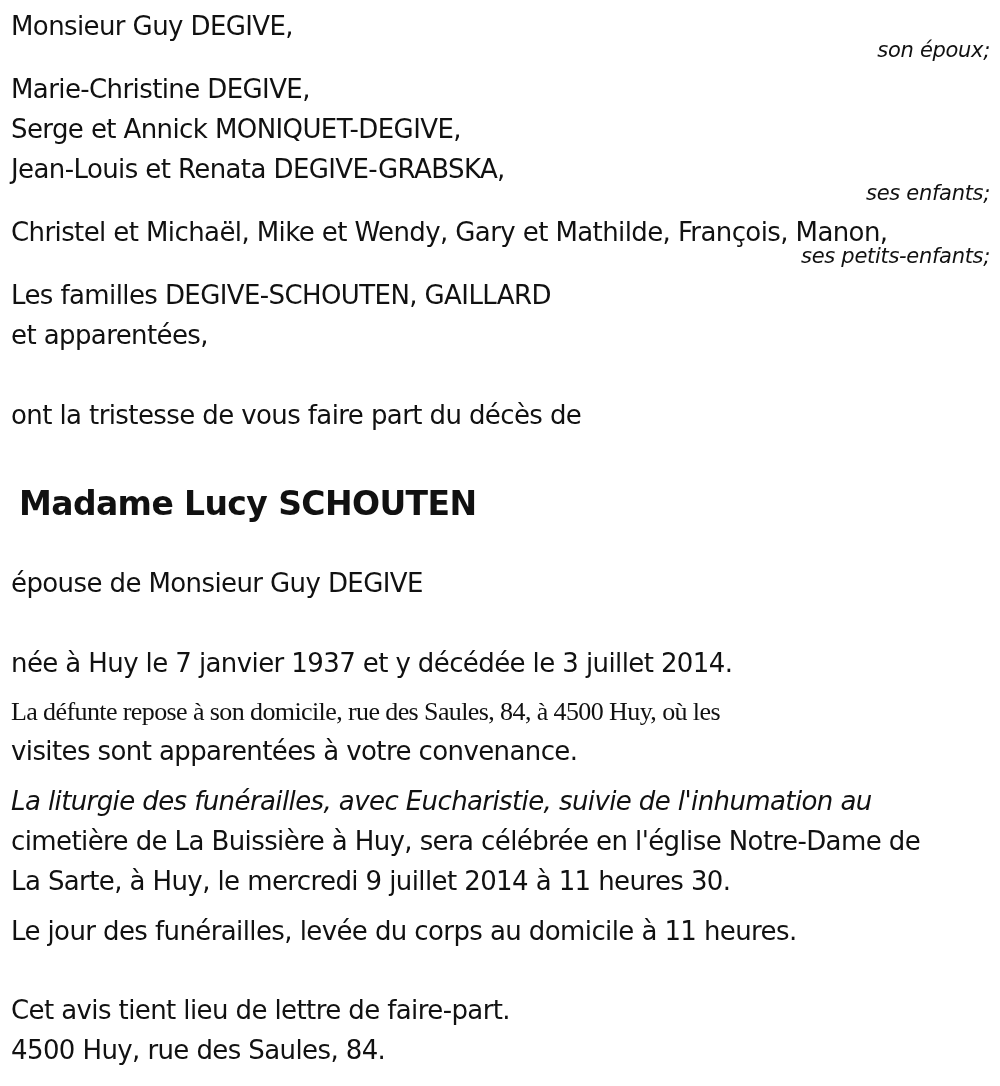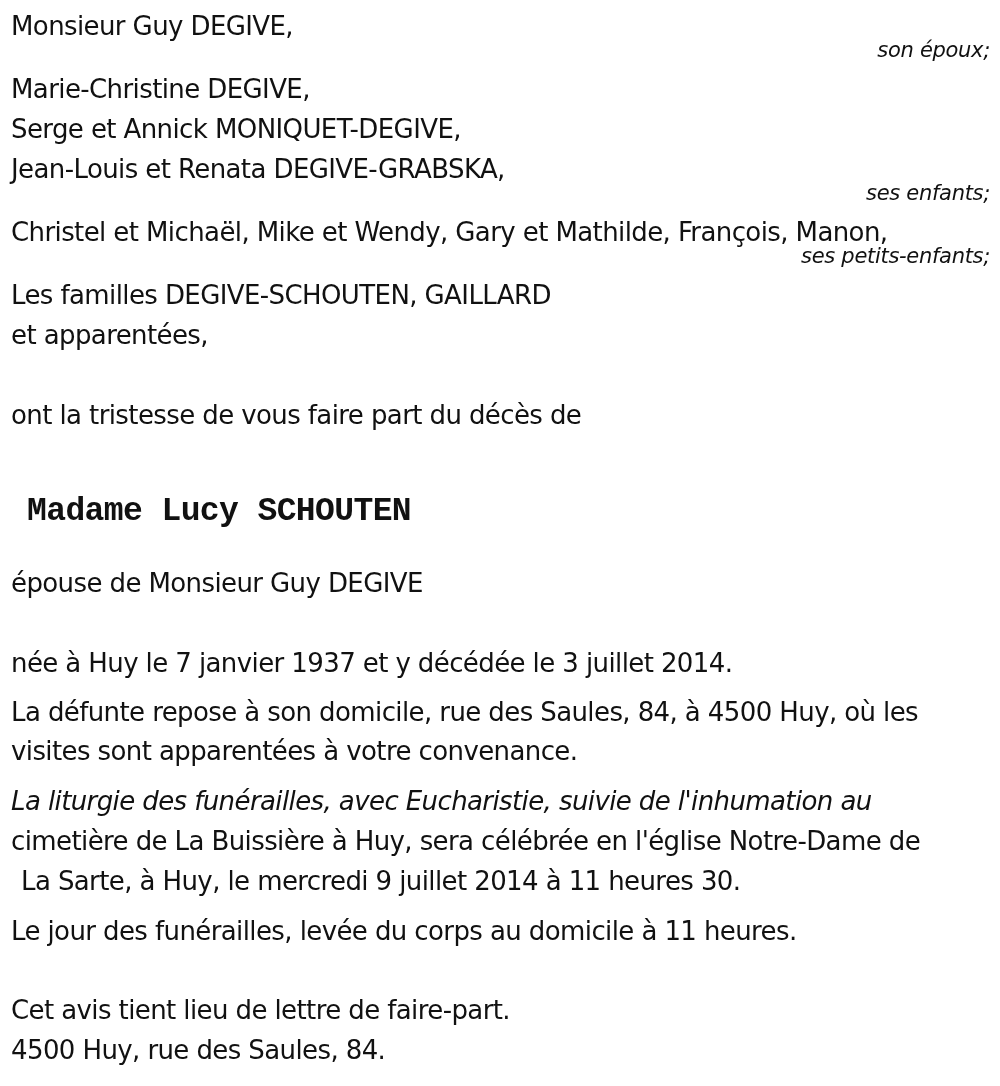--- a/index.html
+++ b/index.html
@@ -64,33 +64,33 @@
     <div class="role" style="top:244px;">ses petits-enfants;</div>
   </section>
 
   <section>
     <div class="ln" style="top:281px;">Les familles DEGIVE-SCHOUTEN, GAILLARD</div>
     <div class="ln" style="top:321px;">et apparentées,</div>
   </section>
 
   <div class="ln" style="top:401px;">ont la tristesse de vous faire part du décès de</div>
 
-  <h1 class="title" style="top:476px; margin:16px;font-family:Liberation Mono, monospace;">Madame Lucy SCHOUTEN</h1>
+  <h1 class="title" style="top:476px; margin:8px;">Madame Lucy SCHOUTEN</h1>
 
   <div class="ln" style="top:569px;">épouse de Monsieur Guy DEGIVE</div>
 
   <section>
     <div class="ln" style="top:649px;">née à Huy le 7 janvier 1937 et y décédée le 3 juillet 2014.</div>
 
-    <div class="ln" style="top:698px;">La défunte repose à son domicile, rue des Saules, 84, à 4500 Huy, où les</div>
+    <div class="ln" style="top:698px;font-family:Liberation Serif, serif;">La défunte repose à son domicile, rue des Saules, 84, à 4500 Huy, où les</div>
     <div class="ln" style="top:737px;">visites sont apparentées à votre convenance.</div>
 
     <div class="ln" style="top:787px;font-style:italic;">La liturgie des funérailles, avec Eucharistie, suivie de l'inhumation au</div>
     <div class="ln" style="top:827px;">cimetière de La Buissière à Huy, sera célébrée en l'église Notre-Dame de</div>
-    <div class="ln" style="top:867px;margin-left:10px;">La Sarte, à Huy, le mercredi 9 juillet 2014 à 11 heures 30.</div>
+    <div class="ln" style="top:867px;">La Sarte, à Huy, le mercredi 9 juillet 2014 à 11 heures 30.</div>
 
     <div class="ln" style="top:917px;">Le jour des funérailles, levée du corps au domicile à 11 heures.</div>
   </section>
 
   <section>
     <div class="ln" style="top:996px;">Cet avis tient lieu de lettre de faire-part.</div>
     <div class="ln" style="top:1036px;">4500 Huy, rue des Saules, 84.</div>
   </section>
 
 </div>

